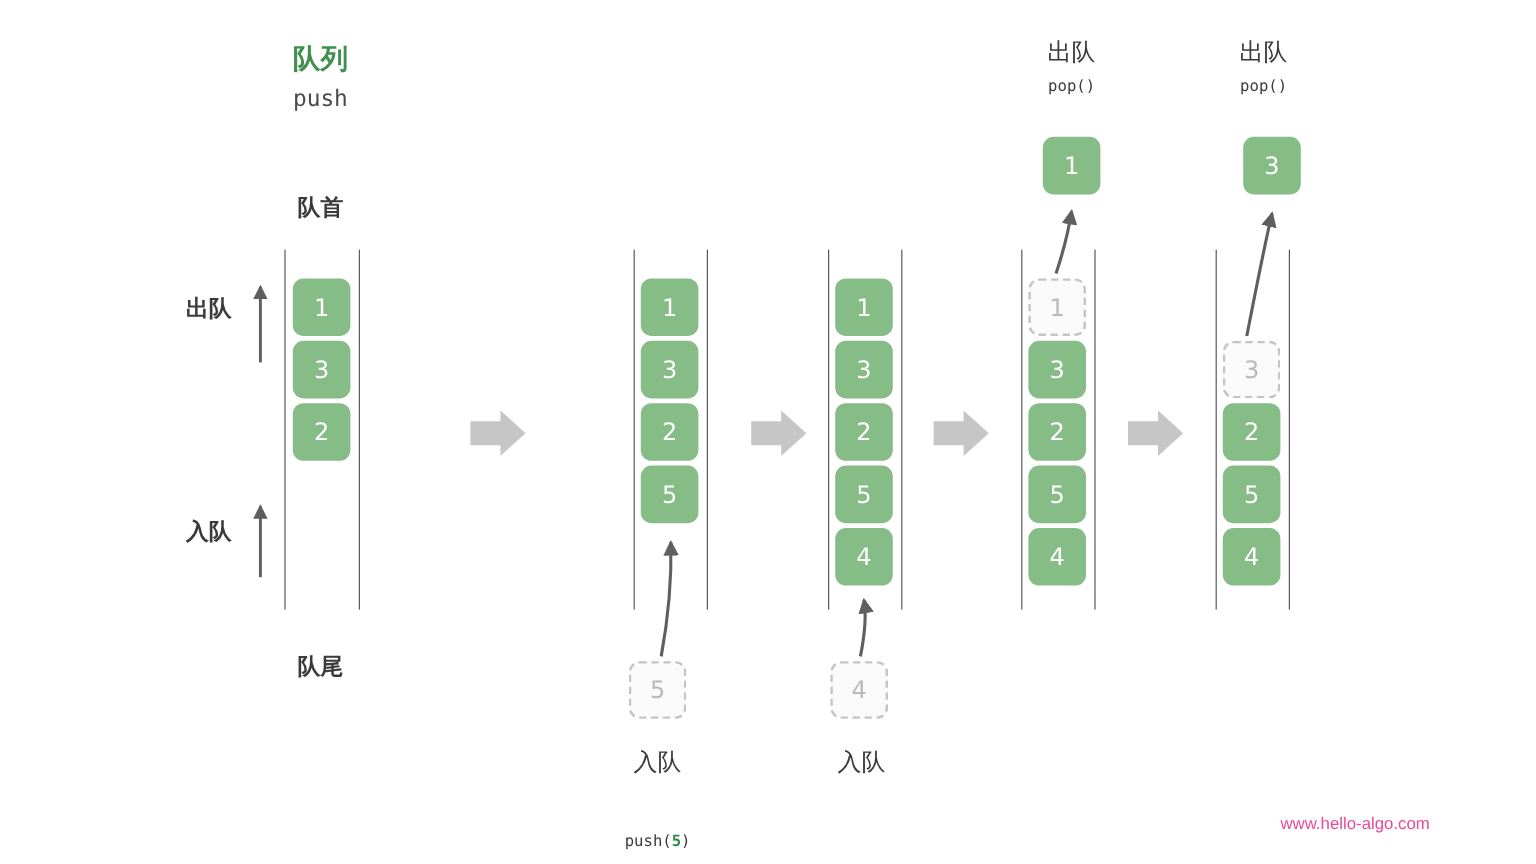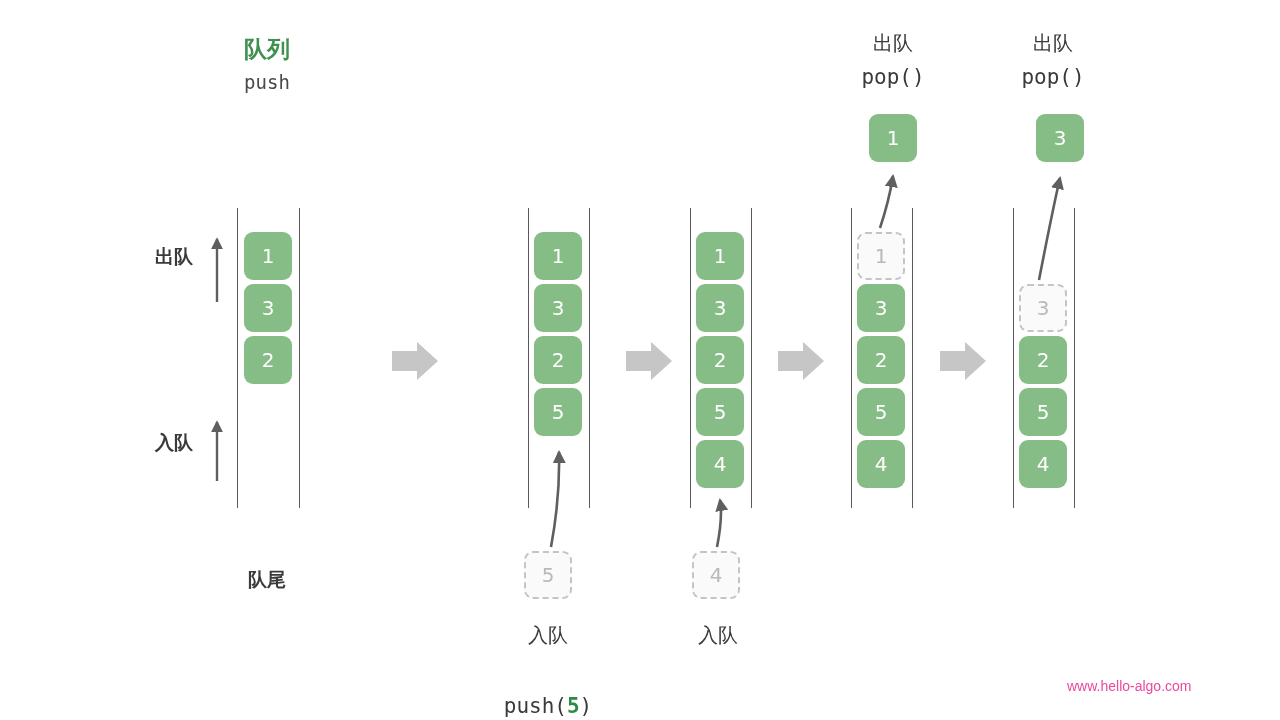--- a/index.html
+++ b/index.html
@@ -44,21 +44,21 @@
   }
   .op-cn {
     font-family: "DejaVu Sans", "Liberation Sans", sans-serif;
     font-size: 20px;
     color: #3a3a3a;
     text-align: center;
     white-space: nowrap;
   }
   .op-code {
     font-family: "DejaVu Sans Mono", "Liberation Mono", monospace;
-    font-size: 21px;
+    font-size: 13px;
     color: #3a3a3a;
     text-align: center;
     white-space: nowrap;
   }
   .op-code .arg { color: #2e8b41; font-weight: bold; }
   .watermark {
     font-family: Liberation Sans, sans-serif;
     font-size: 14px;
     color: #ec4899;
     white-space: nowrap;
@@ -99,21 +99,22 @@
     pointer-events: none;
   }
 </style>
 </head>
 <body>
 
 <div id="stage">
 
   <div class="abs title-cn" style="left:187px; top:34px; width:160px;">队列</div>
   <div class="abs title-en" style="left:187px; top:71px; width:160px;">push</div>
-  <div class="abs label-cn" style="left:187px; top:567px; width:160px;">队尾</div>
+  <div class="abs label-cn" style="left:187px; top:160px; width:160px;">队首</div>
+  <div class="abs label-cn" style="left:187px; top:543px; width:160px;">队尾</div>
 
   <div class="abs label-cn" style="left:143px; top:244px; width:62px;">出队</div>
   <div class="abs label-cn" style="left:143px; top:430px; width:62px;">入队</div>
 
   <div class="abs rail" style="left:237px; top:208px; height:300px;"></div>
   <div class="abs rail" style="left:299px; top:208px; height:300px;"></div>
 
   <div class="abs box" style="left:244px; top:232px;">1</div>
   <div class="abs box" style="left:244px; top:284px;">3</div>
   <div class="abs box" style="left:244px; top:336px;">2</div>

